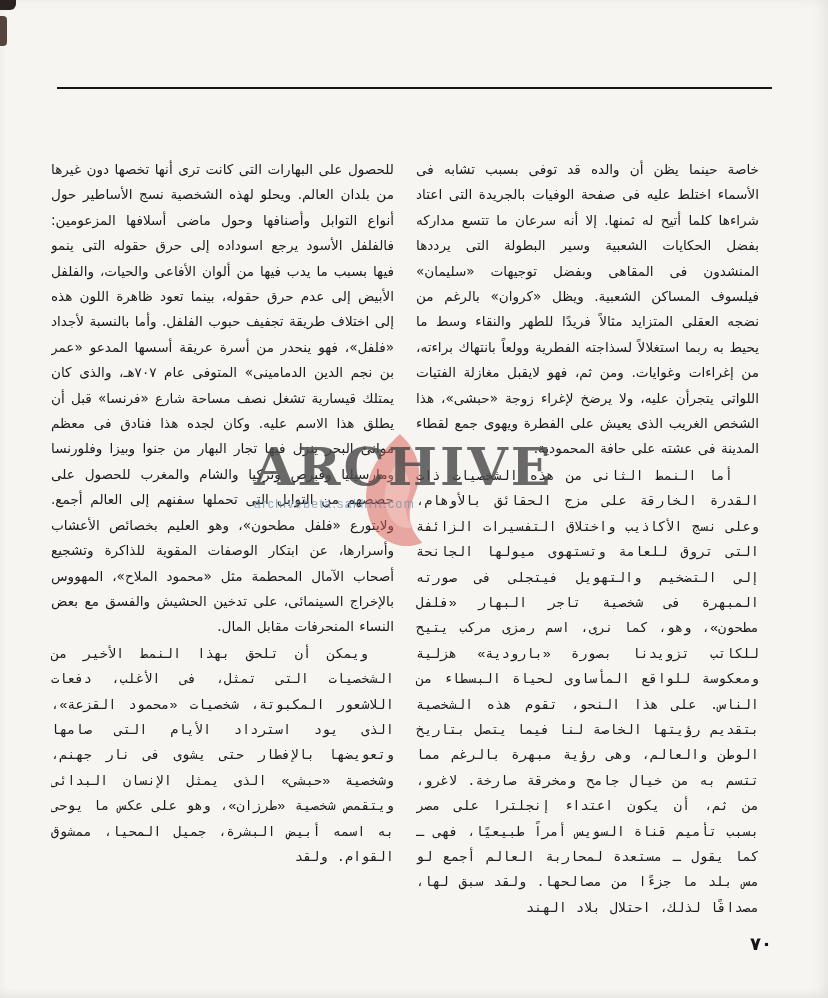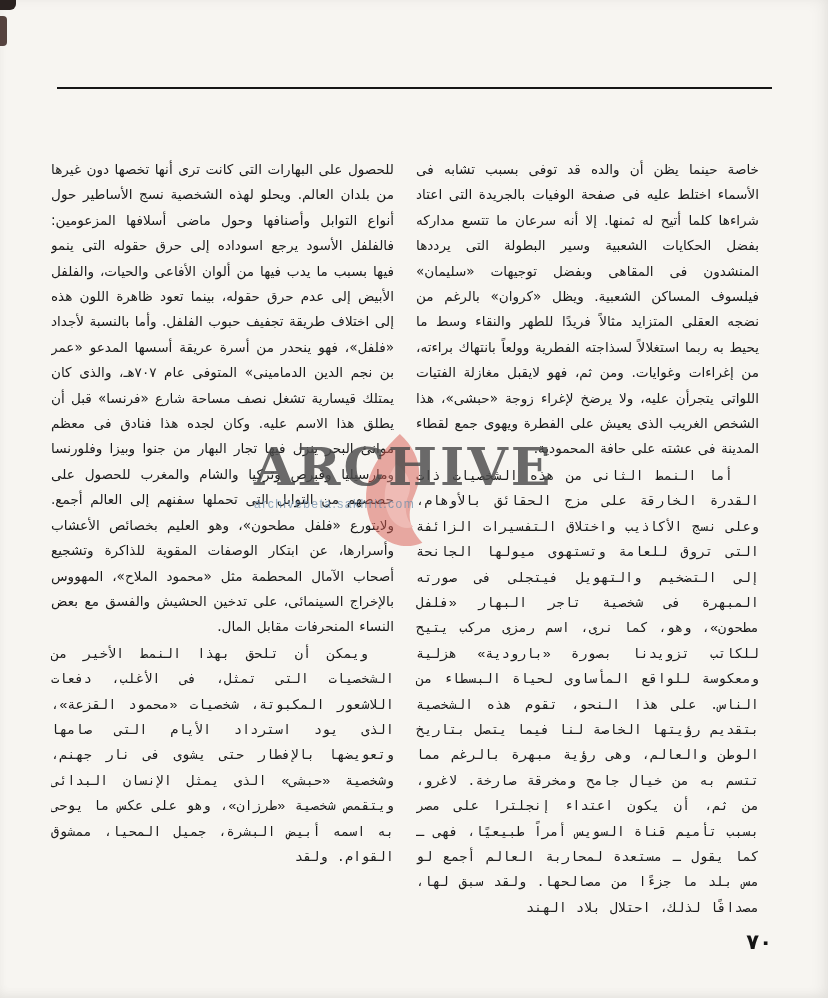--- a/index.html
+++ b/index.html
@@ -54,21 +54,21 @@
   }
   .col p { margin: 0; }
   .col p + p { margin-top: 2px; }
   .para-indent { text-indent: 26px; font-family: Liberation Mono, monospace; }
   .col-right { right: 69px; }
   .col-left  { left: 51px; }
 
   .page-number {
     position: absolute;
     right: 56px; bottom: 44px;
-    font-size: 21px;
+    font-size: 18px;
     font-weight: bold;
     color: #141414;
     direction: rtl;
   }
 
   
   .watermark {
     position: absolute;
     top: 438px;
     left: 50%;

